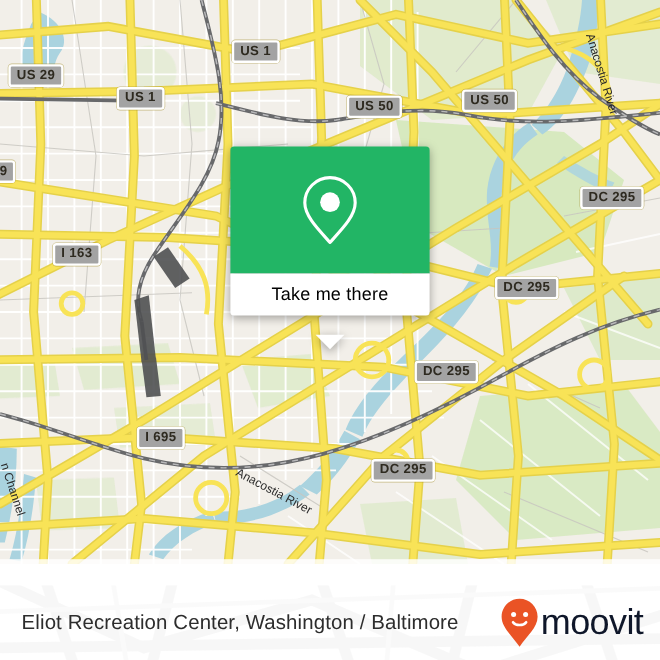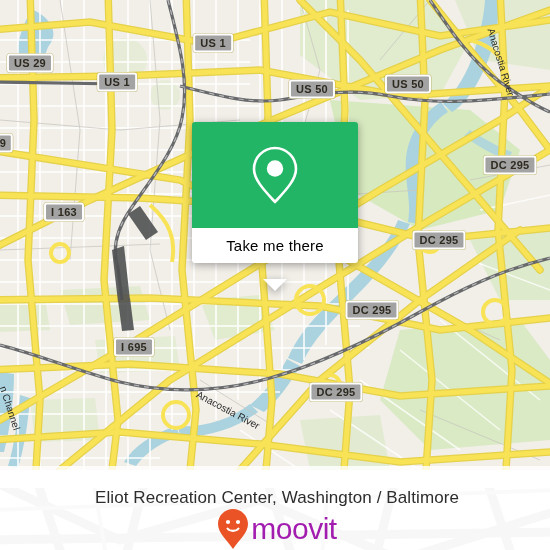--- a/index.html
+++ b/index.html
@@ -35,24 +35,24 @@
 
   
   .attrib{position:absolute;left:0;top:466px;width:550px;height:22px;
     background:rgba(255,255,255,.82);display:flex;align-items:center;}
 
   
   .footer{position:absolute;left:0;top:488px;width:550px;height:62px;
     background:#ffffff;overflow:hidden;}
   .footer-wm{position:absolute;left:0;top:-18px;width:550px;height:100px;opacity:.5;}
   .footer-inner{position:absolute;left:0;top:0;width:550px;height:62px;
-    display:flex;align-items:center;justify-content:space-between;padding:0 14px 0 18px;box-sizing:border-box;flex-direction:column;}
+    display:flex;align-items:center;justify-content:space-between;padding:0 14px 0 18px;box-sizing:border-box;}
   .footer-title{font-size:17px;color:#2d2d2d;letter-spacing:.1px;z-index:2;}
   .brand{display:flex;align-items:center;gap:2px;z-index:2;}
-  .brand-word{font-size:30px;color:#a21caf;letter-spacing:-.5px;line-height:30px;}
+  .brand-word{font-size:30px;color:#0f172a;letter-spacing:-.5px;line-height:30px;}
 </style>
 </head>
 <body>
 
 <div id="app">
 
   <div class="map-area">
     <svg class="map-svg" viewBox="0 0 550 470">
       <defs>
         <clipPath id="mapclip">
@@ -239,21 +239,21 @@
     <div class="shield" style="left:30px;top:63px;">US 29</div>
     <div class="shield" style="left:213px;top:43px;">US 1</div>
     <div class="shield" style="left:117px;top:82px;">US 1</div>
     <div class="shield" style="left:312px;top:89px;">US 50</div>
     <div class="shield" style="left:408px;top:84px;">US 50</div>
     <div class="shield" style="left:510px;top:165px;">DC 295</div>
     <div class="shield" style="left:439px;top:240px;">DC 295</div>
     <div class="shield" style="left:372px;top:310px;">DC 295</div>
     <div class="shield" style="left:336px;top:392px;">DC 295</div>
     <div class="shield" style="left:64px;top:212px;">I 163</div>
-    <div class="shield" style="left:134px;top:347px;">I 695</div>
+    <div class="shield" style="left:134px;top:365px;">I 695</div>
     <div class="shield" style="left:3px;top:143px;">9</div>
 
     <div class="water-label" style="left:501px;top:62px;transform:translate(-50%,-50%) rotate(73deg);">Anacostia River</div>
     <div class="water-label" style="left:228px;top:410px;transform:translate(-50%,-50%) rotate(28deg);">Anacostia River</div>
     <div class="water-label" style="left:10px;top:408px;transform:translate(-50%,-50%) rotate(72deg);">n Channel</div>
 
     <div class="callout">
       <div class="callout-head">
         <svg width="56" height="62" viewBox="0 0 56 62">
           <path d="M28 4 C16.4 4 7 13.4 7 25 C7 36 18 47 28 58 C38 47 49 36 49 25 C49 13.4 39.6 4 28 4 Z" fill="none" stroke="#ffffff" stroke-width="2.6" stroke-linejoin="round"></path>

